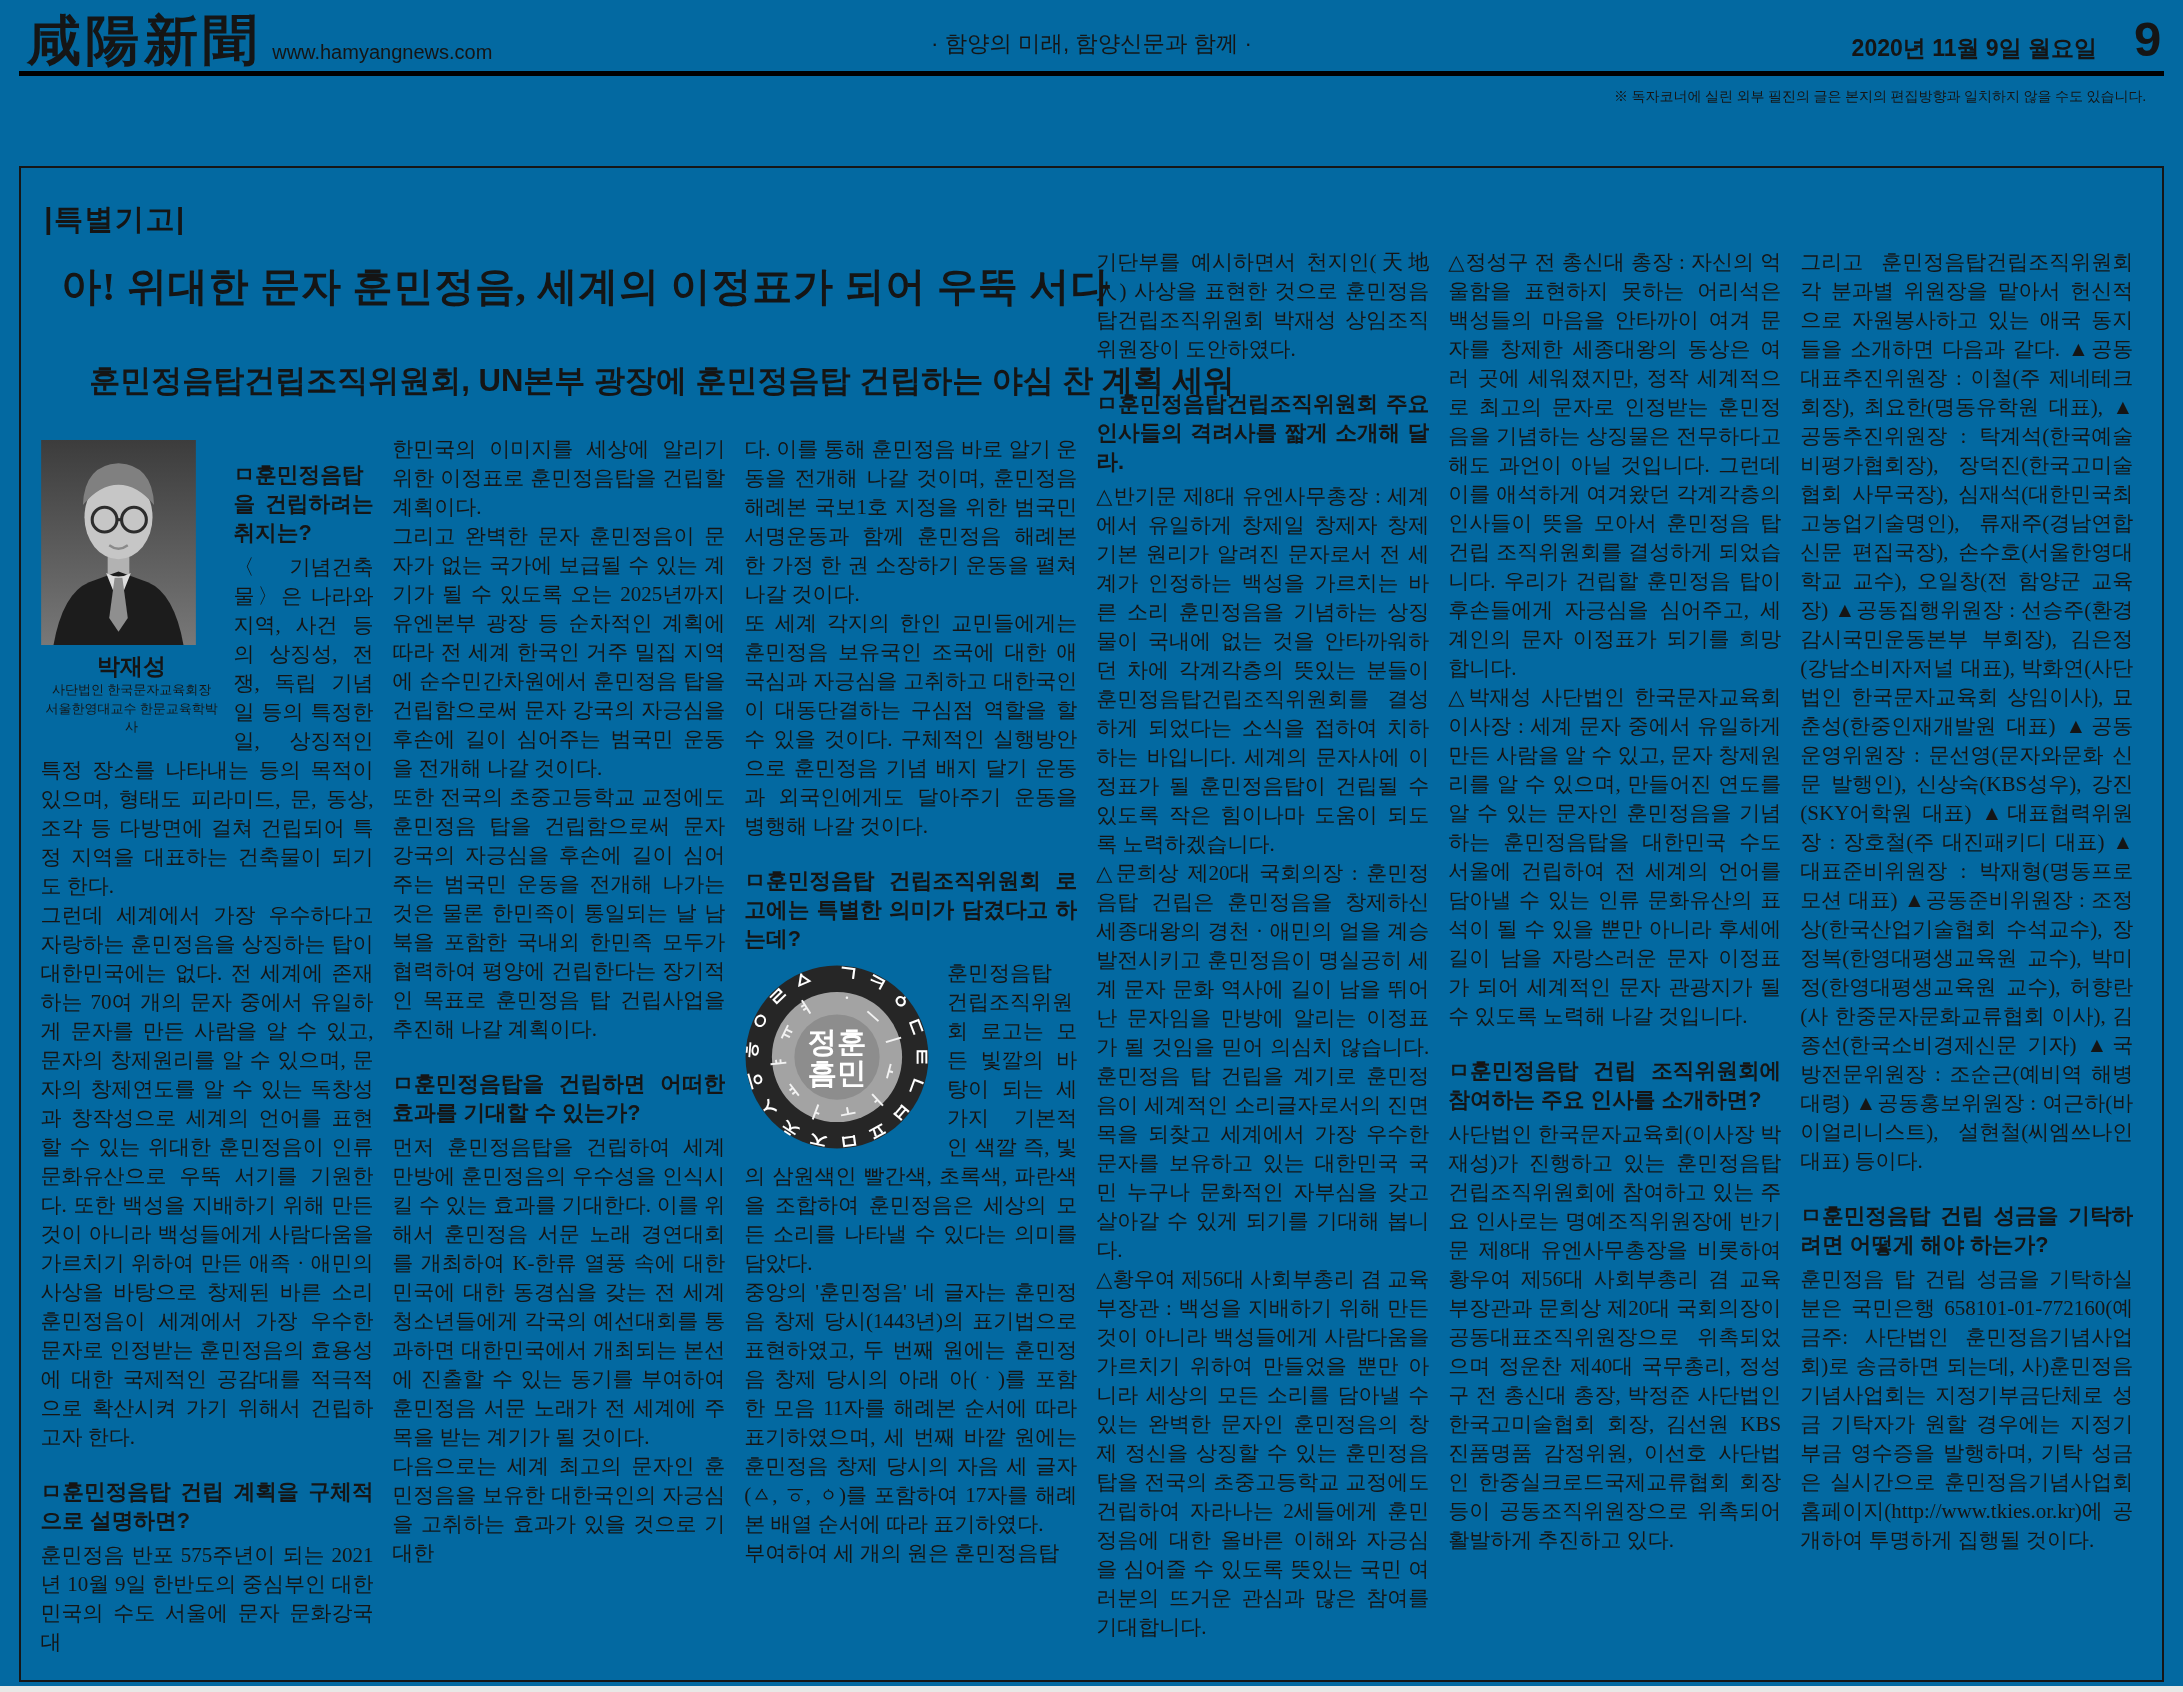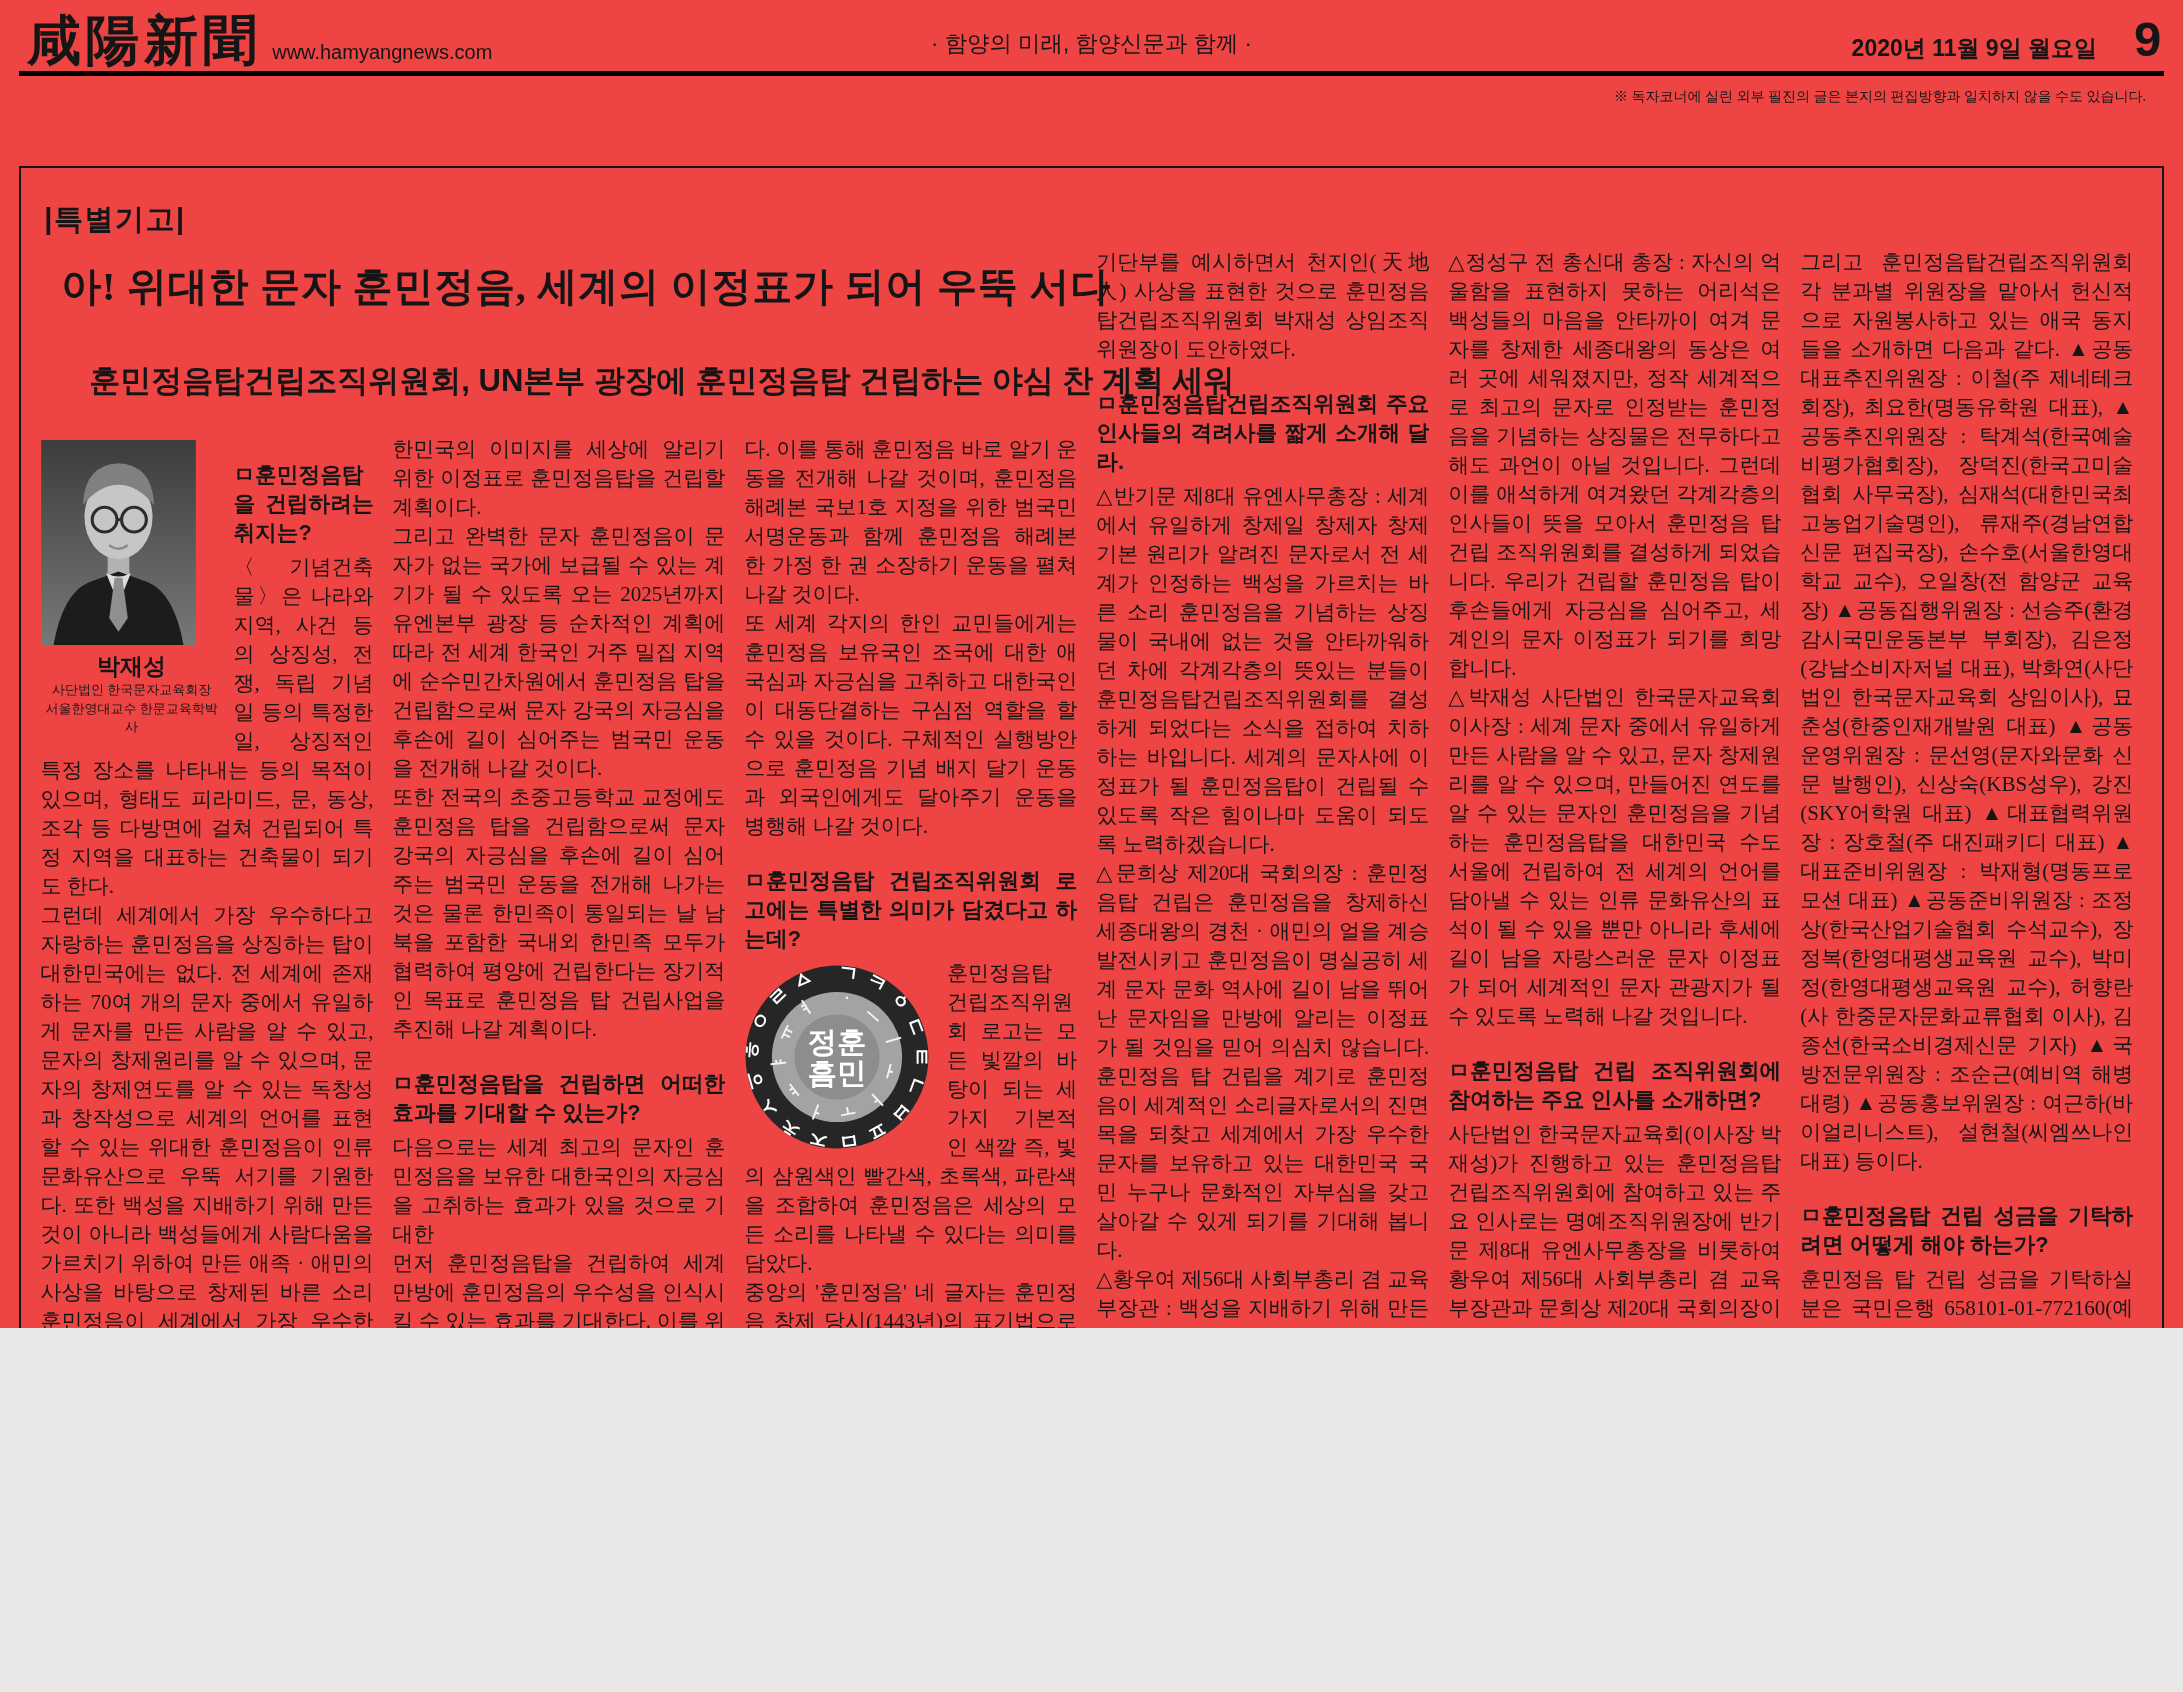--- a/index.html
+++ b/index.html
@@ -1,18 +1,18 @@
 <!DOCTYPE html>
 <html style="font-size:12.4px"><head>
 <meta charset="utf-8">
 <style>
   html,body { margin:0; padding:0; background:#e8e8e6; }
   .page {
-    position:relative; width:2183px; height:1328px;
-    background:#ef4444; color:#151515;
+    position:relative; width:2183px; height:1686px;
+    background:#0369a1; color:#151515;
     font-family:"Liberation Serif","DejaVu Serif",serif;
     overflow:hidden;
   }
   
   .brand { position:absolute; left:27px; top:4.6px; white-space:nowrap; }
   .brand-hanja { font-family:"DejaVu Serif","Liberation Serif",serif; font-weight:bold; font-size:54px; letter-spacing:4.6px; }
   .brand-url { font-family:"Liberation Sans","DejaVu Sans",sans-serif; font-size:20px; margin-left:7.7px; }
   .slogan { position:absolute; left:0; top:28px; width:100%; text-align:center;
     font-family:"Liberation Sans",sans-serif; font-weight:normal; font-size:22.4px; }
   .dateline { position:absolute; right:21.7px; top:10.8px; display:flex; align-items:baseline; gap:37px; }
@@ -106,22 +106,22 @@
         <div class="para">〈기념건축물〉은 나라와 지역, 사건 등의 상징성, 전쟁, 독립 기념일 등의 특정한 일, 상징적인 특정 장소를 나타내는 등의 목적이 있으며, 형태도 피라미드, 문, 동상, 조각 등 다방면에 걸쳐 건립되어 특정 지역을 대표하는 건축물이 되기도 한다.</div>
         <div class="para"> 그런데 세계에서 가장 우수하다고 자랑하는 훈민정음을 상징하는 탑이 대한민국에는 없다. 전 세계에 존재하는 70여 개의 문자 중에서 유일하게 문자를 만든 사람을 알 수 있고, 문자의 창제원리를 알 수 있으며, 문자의 창제연도를 알 수 있는 독창성과 창작성으로 세계의 언어를 표현할 수 있는 위대한 훈민정음이 인류 문화유산으로 우뚝 서기를 기원한다. 또한 백성을 지배하기 위해 만든 것이 아니라 백성들에게 사람다움을 가르치기 위하여 만든 애족 · 애민의 사상을 바탕으로 창제된 바른 소리 훈민정음이 세계에서 가장 우수한 문자로 인정받는 훈민정음의 효용성에 대한 국제적인 공감대를 적극적으로 확산시켜 가기 위해서 건립하고자 한다.</div>
         <div class="q-head">ㅁ훈민정음탑 건립 계획을 구체적으로 설명하면?</div>
         <div class="para"> 훈민정음 반포 575주년이 되는 2021년 10월 9일 한반도의 중심부인 대한민국의 수도 서울에 문자 문화강국 대</div>
       </div>
     <div class="col col-a c2">
         <div class="para">한민국의 이미지를 세상에 알리기 위한 이정표로 훈민정음탑을 건립할 계획이다.</div>
         <div class="para"> 그리고 완벽한 문자 훈민정음이 문자가 없는 국가에 보급될 수 있는 계기가 될 수 있도록 오는 2025년까지 유엔본부 광장 등 순차적인 계획에 따라 전 세계 한국인 거주 밀집 지역에 순수민간차원에서 훈민정음 탑을 건립함으로써 문자 강국의 자긍심을 후손에 길이 심어주는 범국민 운동을 전개해 나갈 것이다.</div>
         <div class="para"> 또한 전국의 초중고등학교 교정에도 훈민정음 탑을 건립함으로써 문자 강국의 자긍심을 후손에 길이 심어주는 범국민 운동을 전개해 나가는 것은 물론 한민족이 통일되는 날 남북을 포함한 국내외 한민족 모두가 협력하여 평양에 건립한다는 장기적인 목표로 훈민정음 탑 건립사업을 추진해 나갈 계획이다.</div>
         <div class="q-head">ㅁ훈민정음탑을 건립하면 어떠한 효과를 기대할 수 있는가?</div>
+        <div class="para"> 먼저 훈민정음탑을 건립하여 세계 만방에 훈민정음의 우수성을 인식시킬 수 있는 효과를 기대한다. 이를 위해서 훈민정음 서문 노래 경연대회를 개최하여 K-한류 열풍 속에 대한민국에 대한 동경심을 갖는 전 세계 청소년들에게 각국의 예선대회를 통과하면 대한민국에서 개최되는 본선에 진출할 수 있는 동기를 부여하여 훈민정음 서문 노래가 전 세계에 주목을 받는 계기가 될 것이다.</div>
         <div class="para"> 다음으로는 세계 최고의 문자인 훈민정음을 보유한 대한국인의 자긍심을 고취하는 효과가 있을 것으로 기대한</div>
-        <div class="para"> 먼저 훈민정음탑을 건립하여 세계 만방에 훈민정음의 우수성을 인식시킬 수 있는 효과를 기대한다. 이를 위해서 훈민정음 서문 노래 경연대회를 개최하여 K-한류 열풍 속에 대한민국에 대한 동경심을 갖는 전 세계 청소년들에게 각국의 예선대회를 통과하면 대한민국에서 개최되는 본선에 진출할 수 있는 동기를 부여하여 훈민정음 서문 노래가 전 세계에 주목을 받는 계기가 될 것이다.</div>
       </div>
     <div class="col col-a c3">
         <div class="para">다. 이를 통해 훈민정음 바로 알기 운동을 전개해 나갈 것이며, 훈민정음 해례본 국보1호 지정을 위한 범국민 서명운동과 함께 훈민정음 해례본 한 가정 한 권 소장하기 운동을 펼쳐나갈 것이다.</div>
         <div class="para"> 또 세계 각지의 한인 교민들에게는 훈민정음 보유국인 조국에 대한 애국심과 자긍심을 고취하고 대한국인이 대동단결하는 구심점 역할을 할 수 있을 것이다. 구체적인 실행방안으로 훈민정음 기념 배지 달기 운동과 외국인에게도 달아주기 운동을 병행해 나갈 것이다.</div>
         <div class="q-head">ㅁ훈민정음탑 건립조직위원회 로고에는 특별한 의미가 담겼다고 하는데?</div>
   <figure class="logo-figure" style="margin-left:0;">
     <svg width="186" height="186" viewBox="0 0 240 240" style="font-size:27px">
       <circle cx="120" cy="120" r="118" fill="#262626"></circle>
       <circle cx="120" cy="120" r="84" fill="#a3a3a3"></circle>
       <circle cx="120" cy="120" r="55" fill="#8d8d8d"></circle>

